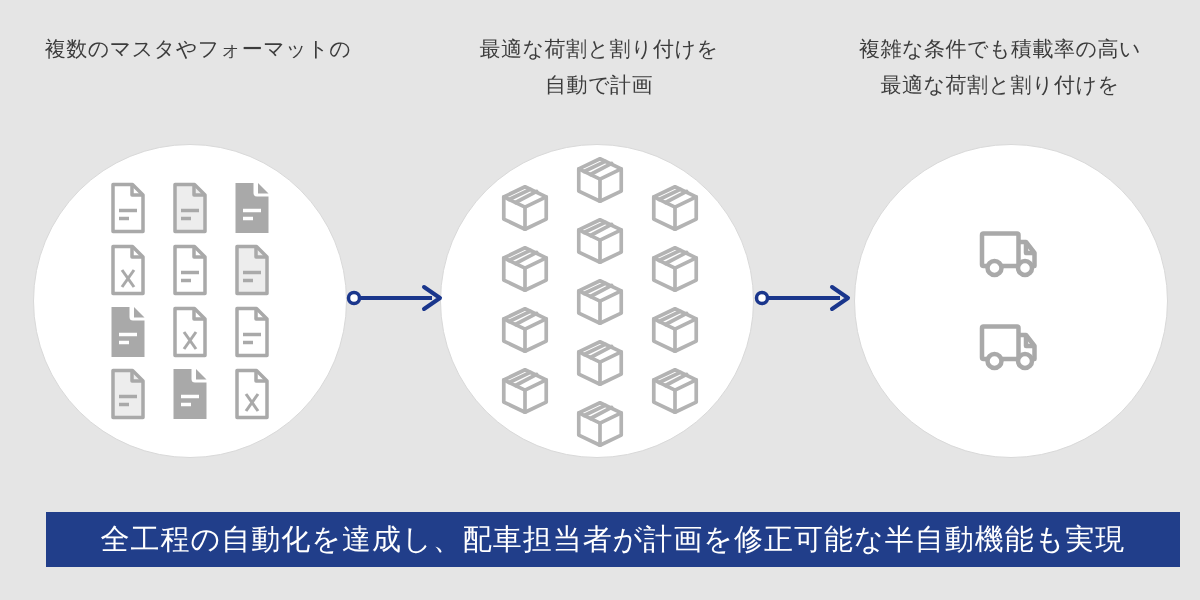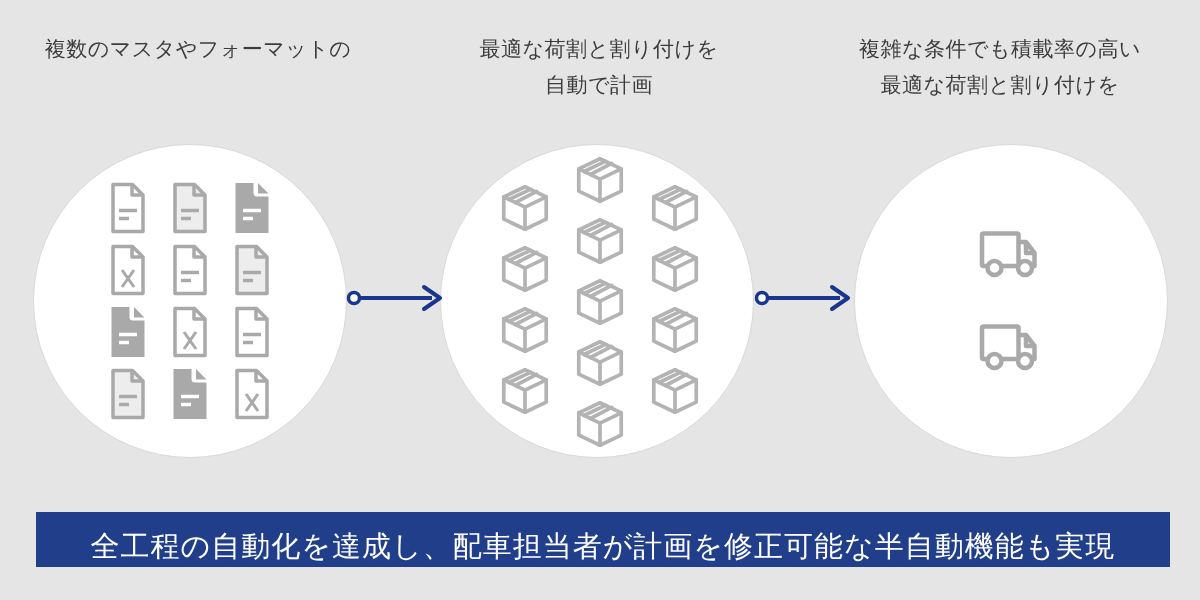--- a/index.html
+++ b/index.html
@@ -32,23 +32,23 @@
   .truck-group{
     position:absolute;left:0;right:0;top:83px;
     display:flex;flex-direction:column;align-items:center;gap:39px;
   }
   .arrow{position:absolute;top:284px}
   .a1{left:344px}.a2{left:752px}
   .arrow circle{fill:#fff;stroke:var(--navy);stroke-width:3.5}
   .arrow line{stroke:var(--navy);stroke-width:4}
   .arrow polyline{fill:none;stroke:var(--navy);stroke-width:4;stroke-linecap:round;stroke-linejoin:round}
   .banner{
-    position:absolute;left:36px;top:512px;width:1134px;height:55px;
+    position:absolute;left:46px;top:512px;width:1134px;height:55px;
     background:var(--banner);color:var(--banner-text);
-    display:flex;align-items:flex-end;justify-content:center;
+    display:flex;align-items:center;justify-content:center;
     font-size:29px;letter-spacing:1px;white-space:nowrap;
   }
 </style>
 </head>
 <body>
 
 <div class="canvas">
 
   <div class="stage-title t1">
     <span>複数のマスタやフォーマットの</span><br>

